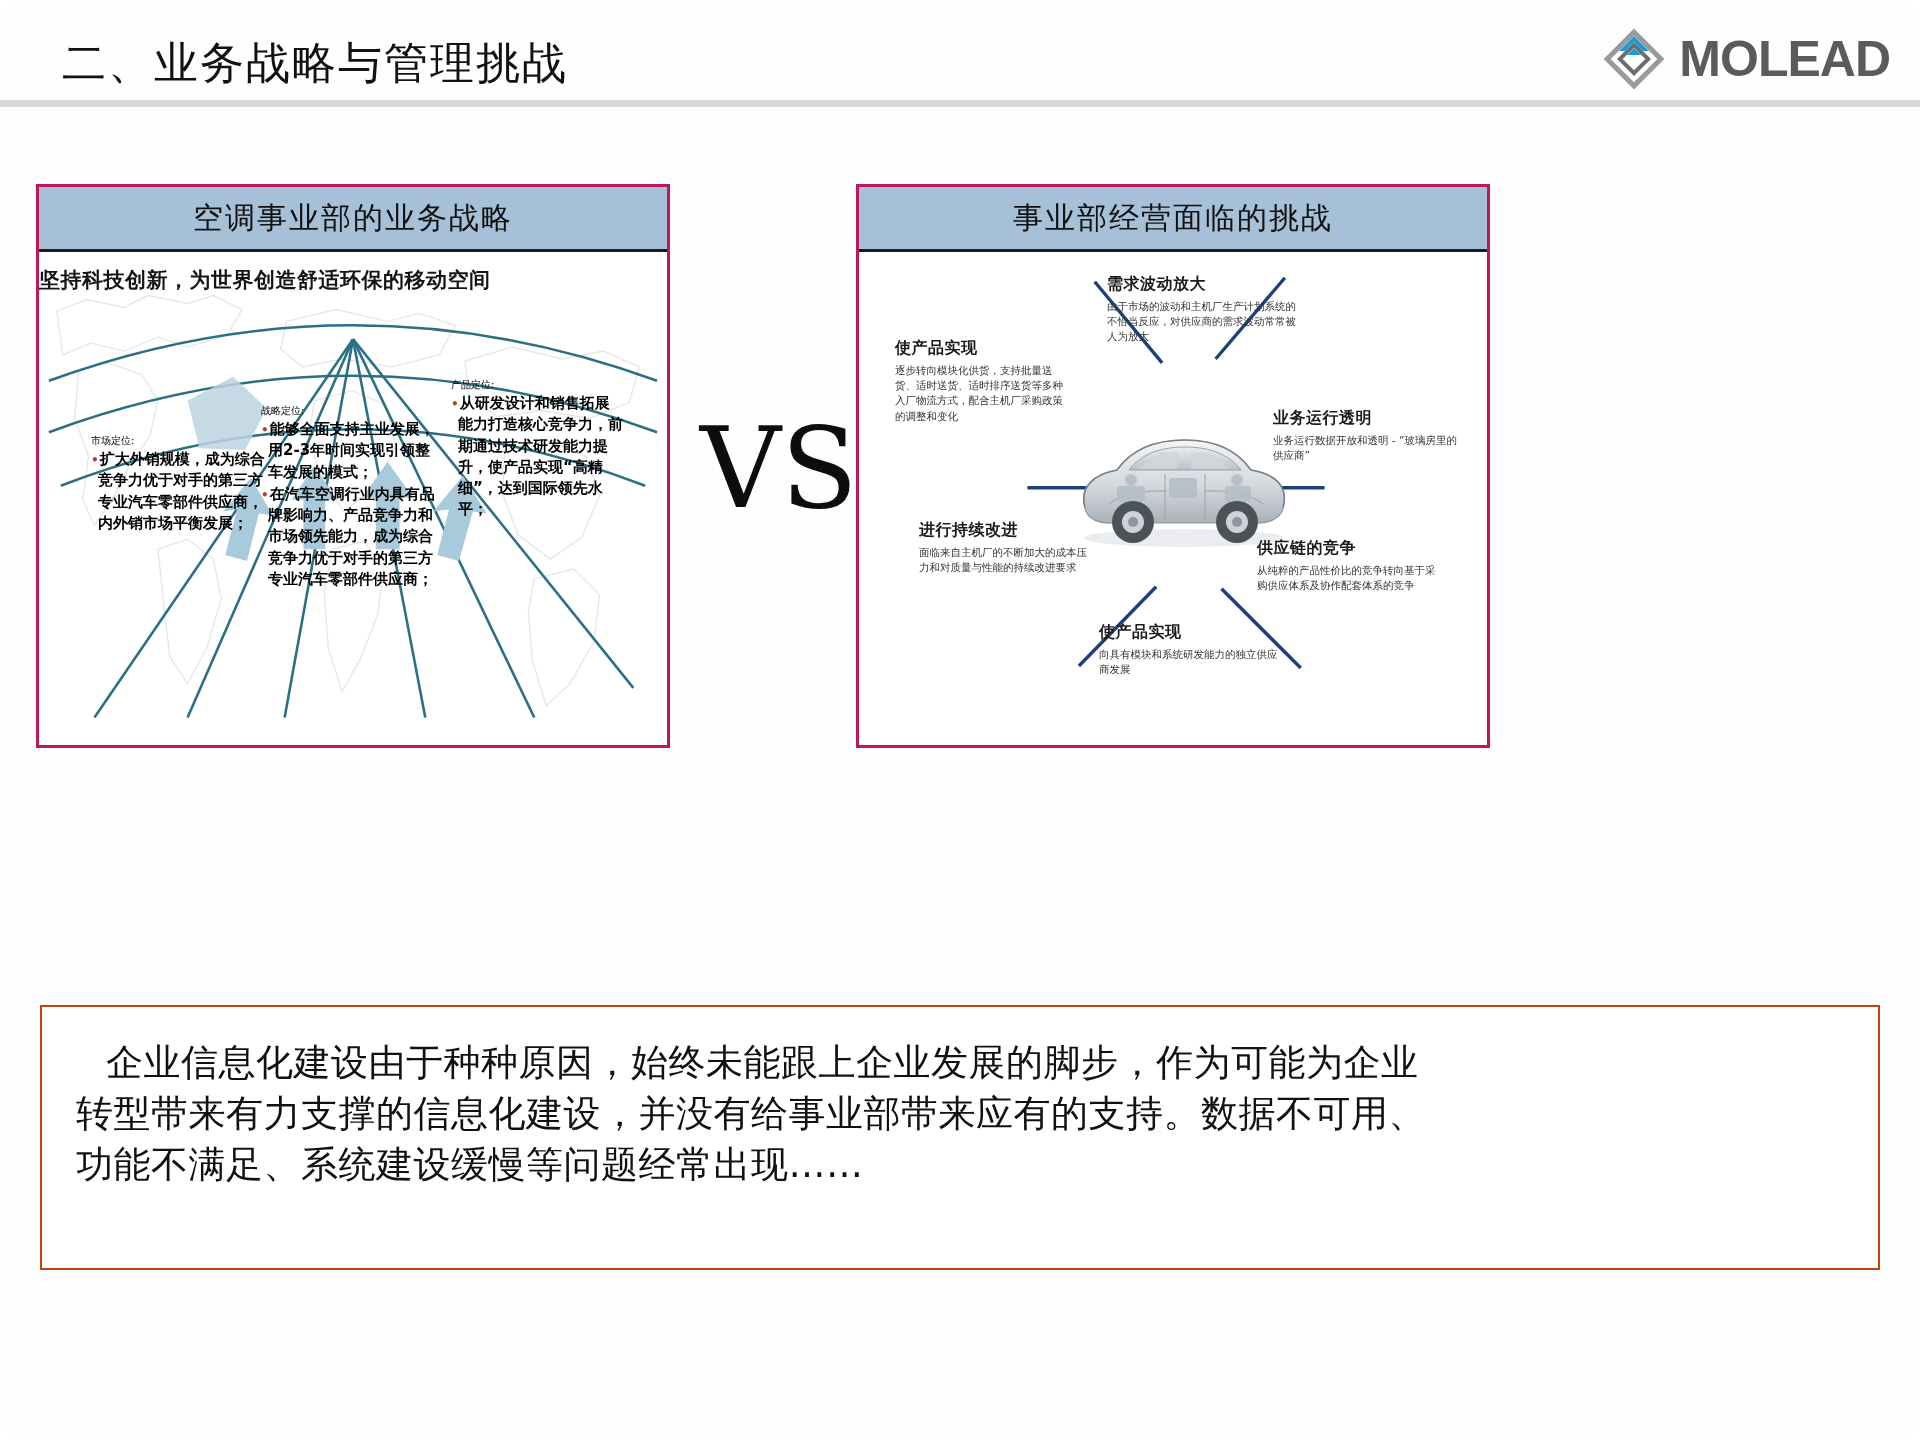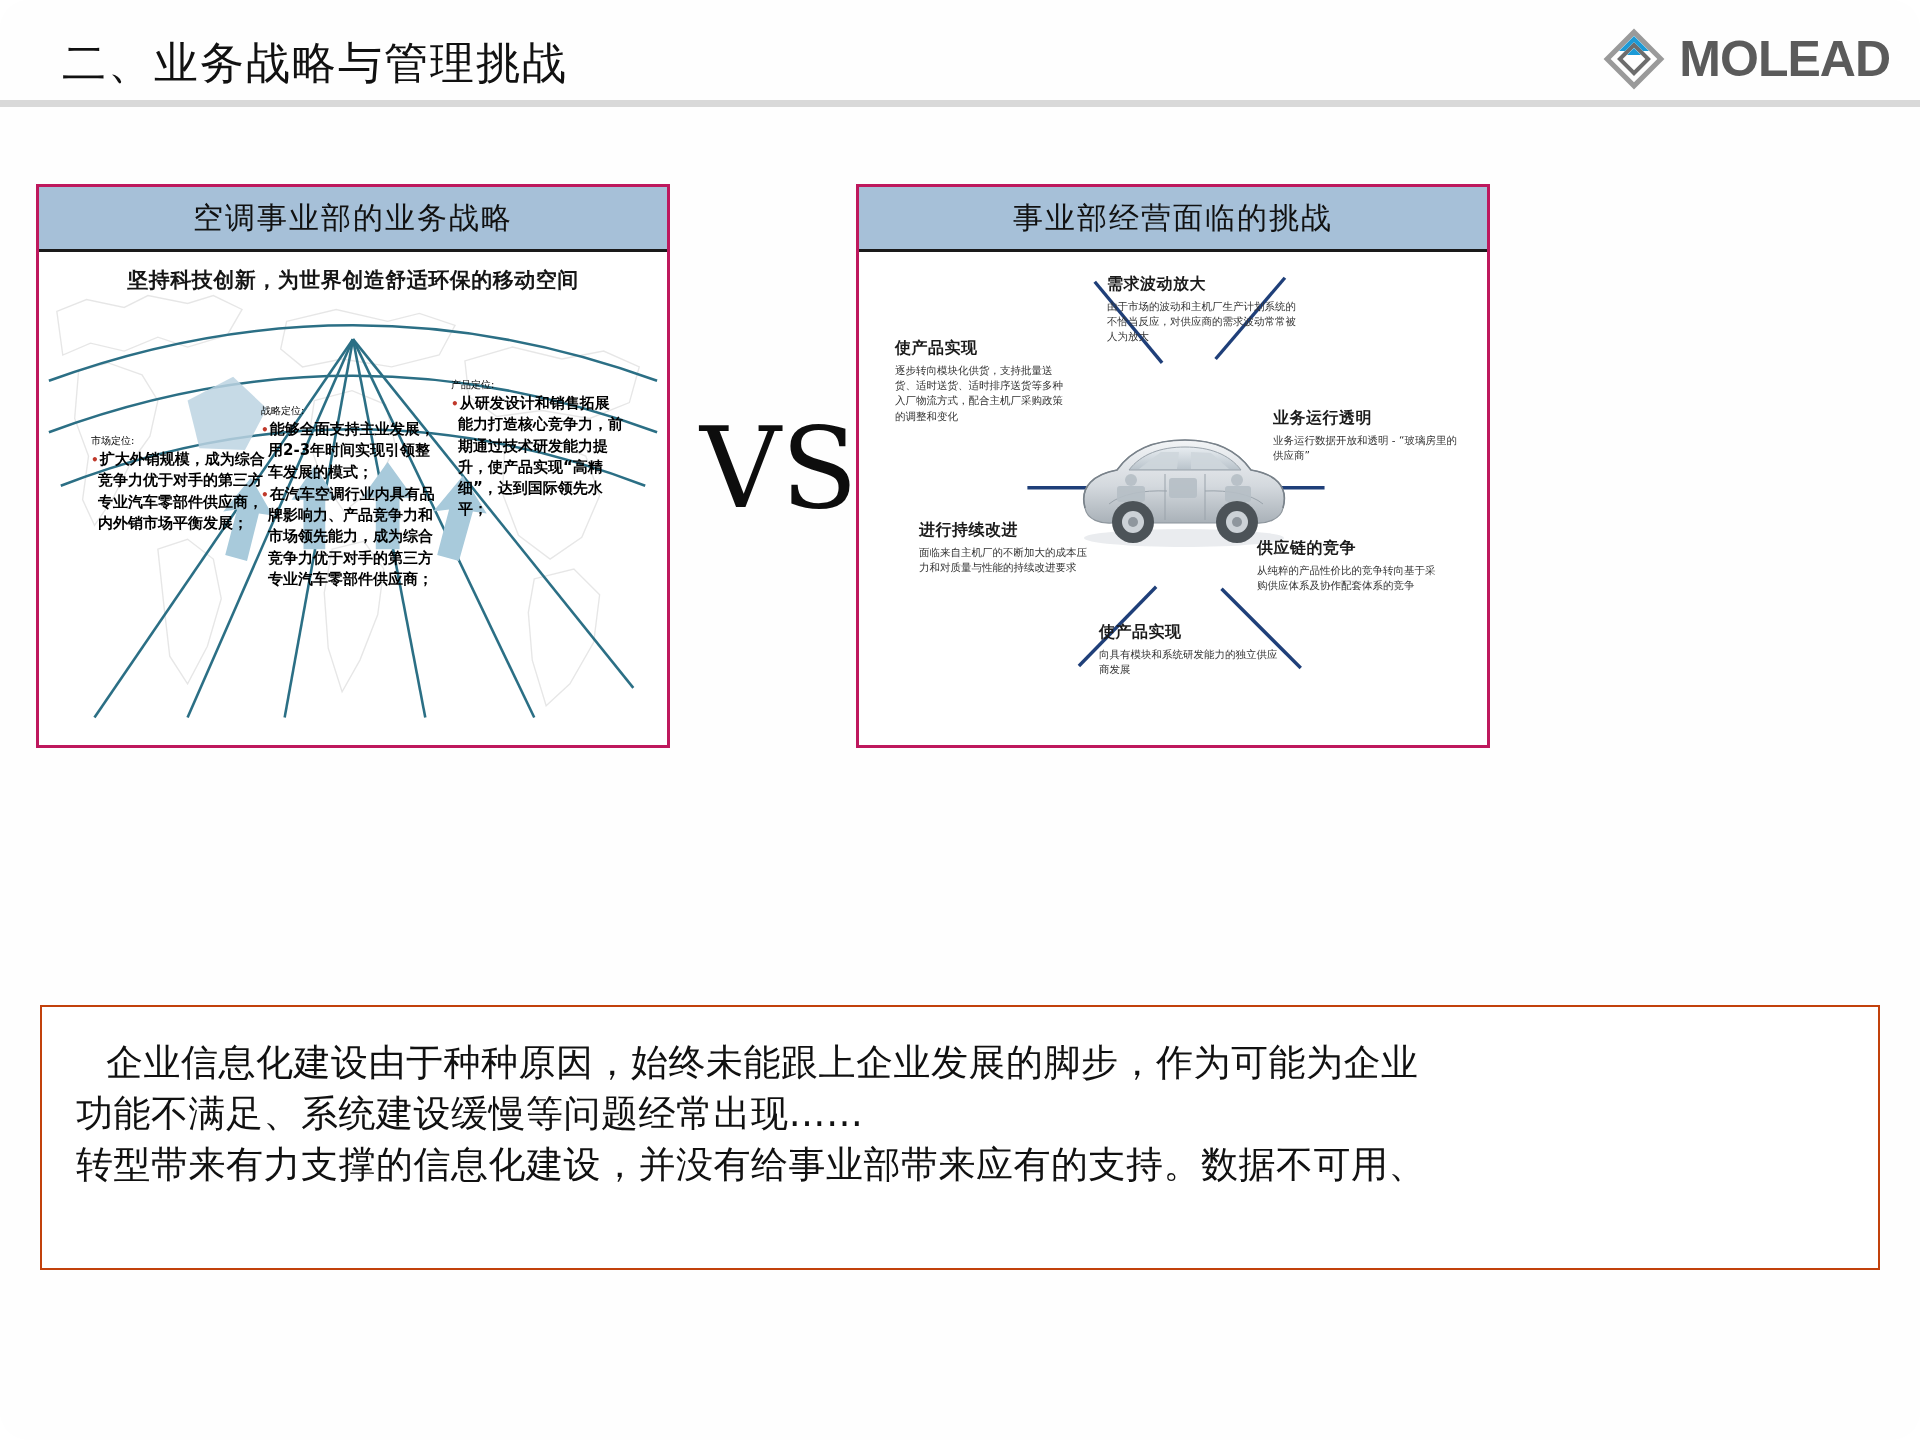--- a/index.html
+++ b/index.html
@@ -44,21 +44,21 @@
     display:flex;align-items:center;justify-content:center;
     font-family:"DejaVu Serif","Liberation Serif",serif;
     font-size:30px;color:#111;letter-spacing:2px;
   }
   .panel-body{position:relative;height:calc(100% - 65px);overflow:hidden;background:#fff;}
 
   
   .worldmap{position:absolute;inset:0;opacity:.5;}
 
   .slogan{
-    position:absolute;left:0;right:0;top:14px;text-align:center;
+    position:absolute;left:0;right:0;top:14px;
     font-size:21px;font-weight:700;color:#151515;
     font-family:"DejaVu Sans","Liberation Sans",sans-serif;
     letter-spacing:.5px;
   }
 
   .fan{position:absolute;inset:0;}
 
   .col{position:absolute;font-family:"DejaVu Sans","Liberation Sans",sans-serif;color:#000;}
   .col h4{margin:0 0 1px 0;font-size:10px;font-weight:400;letter-spacing:0;}
   .col ul{margin:0;padding:0;list-style:none;}
@@ -284,17 +284,17 @@
       <div class="chal c-bottom">
         <div class="t">使产品实现</div>
         <div class="d">向具有模块和系统研发能力的独立供应商发展</div>
       </div>
 
     </div>
   </div>
 
   <div class="note">
     <p class="first">企业信息化建设由于种种原因，始终未能跟上企业发展的脚步，作为可能为企业</p>
+    <p>转型带来有力支撑的信息化建设，并没有给事业部带来应有的支持。数据不可用、</p>
     <p>功能不满足、系统建设缓慢等问题经常出现……</p>
-    <p>转型带来有力支撑的信息化建设，并没有给事业部带来应有的支持。数据不可用、</p>
   </div>
 
 </div>
 
 </body></html>

